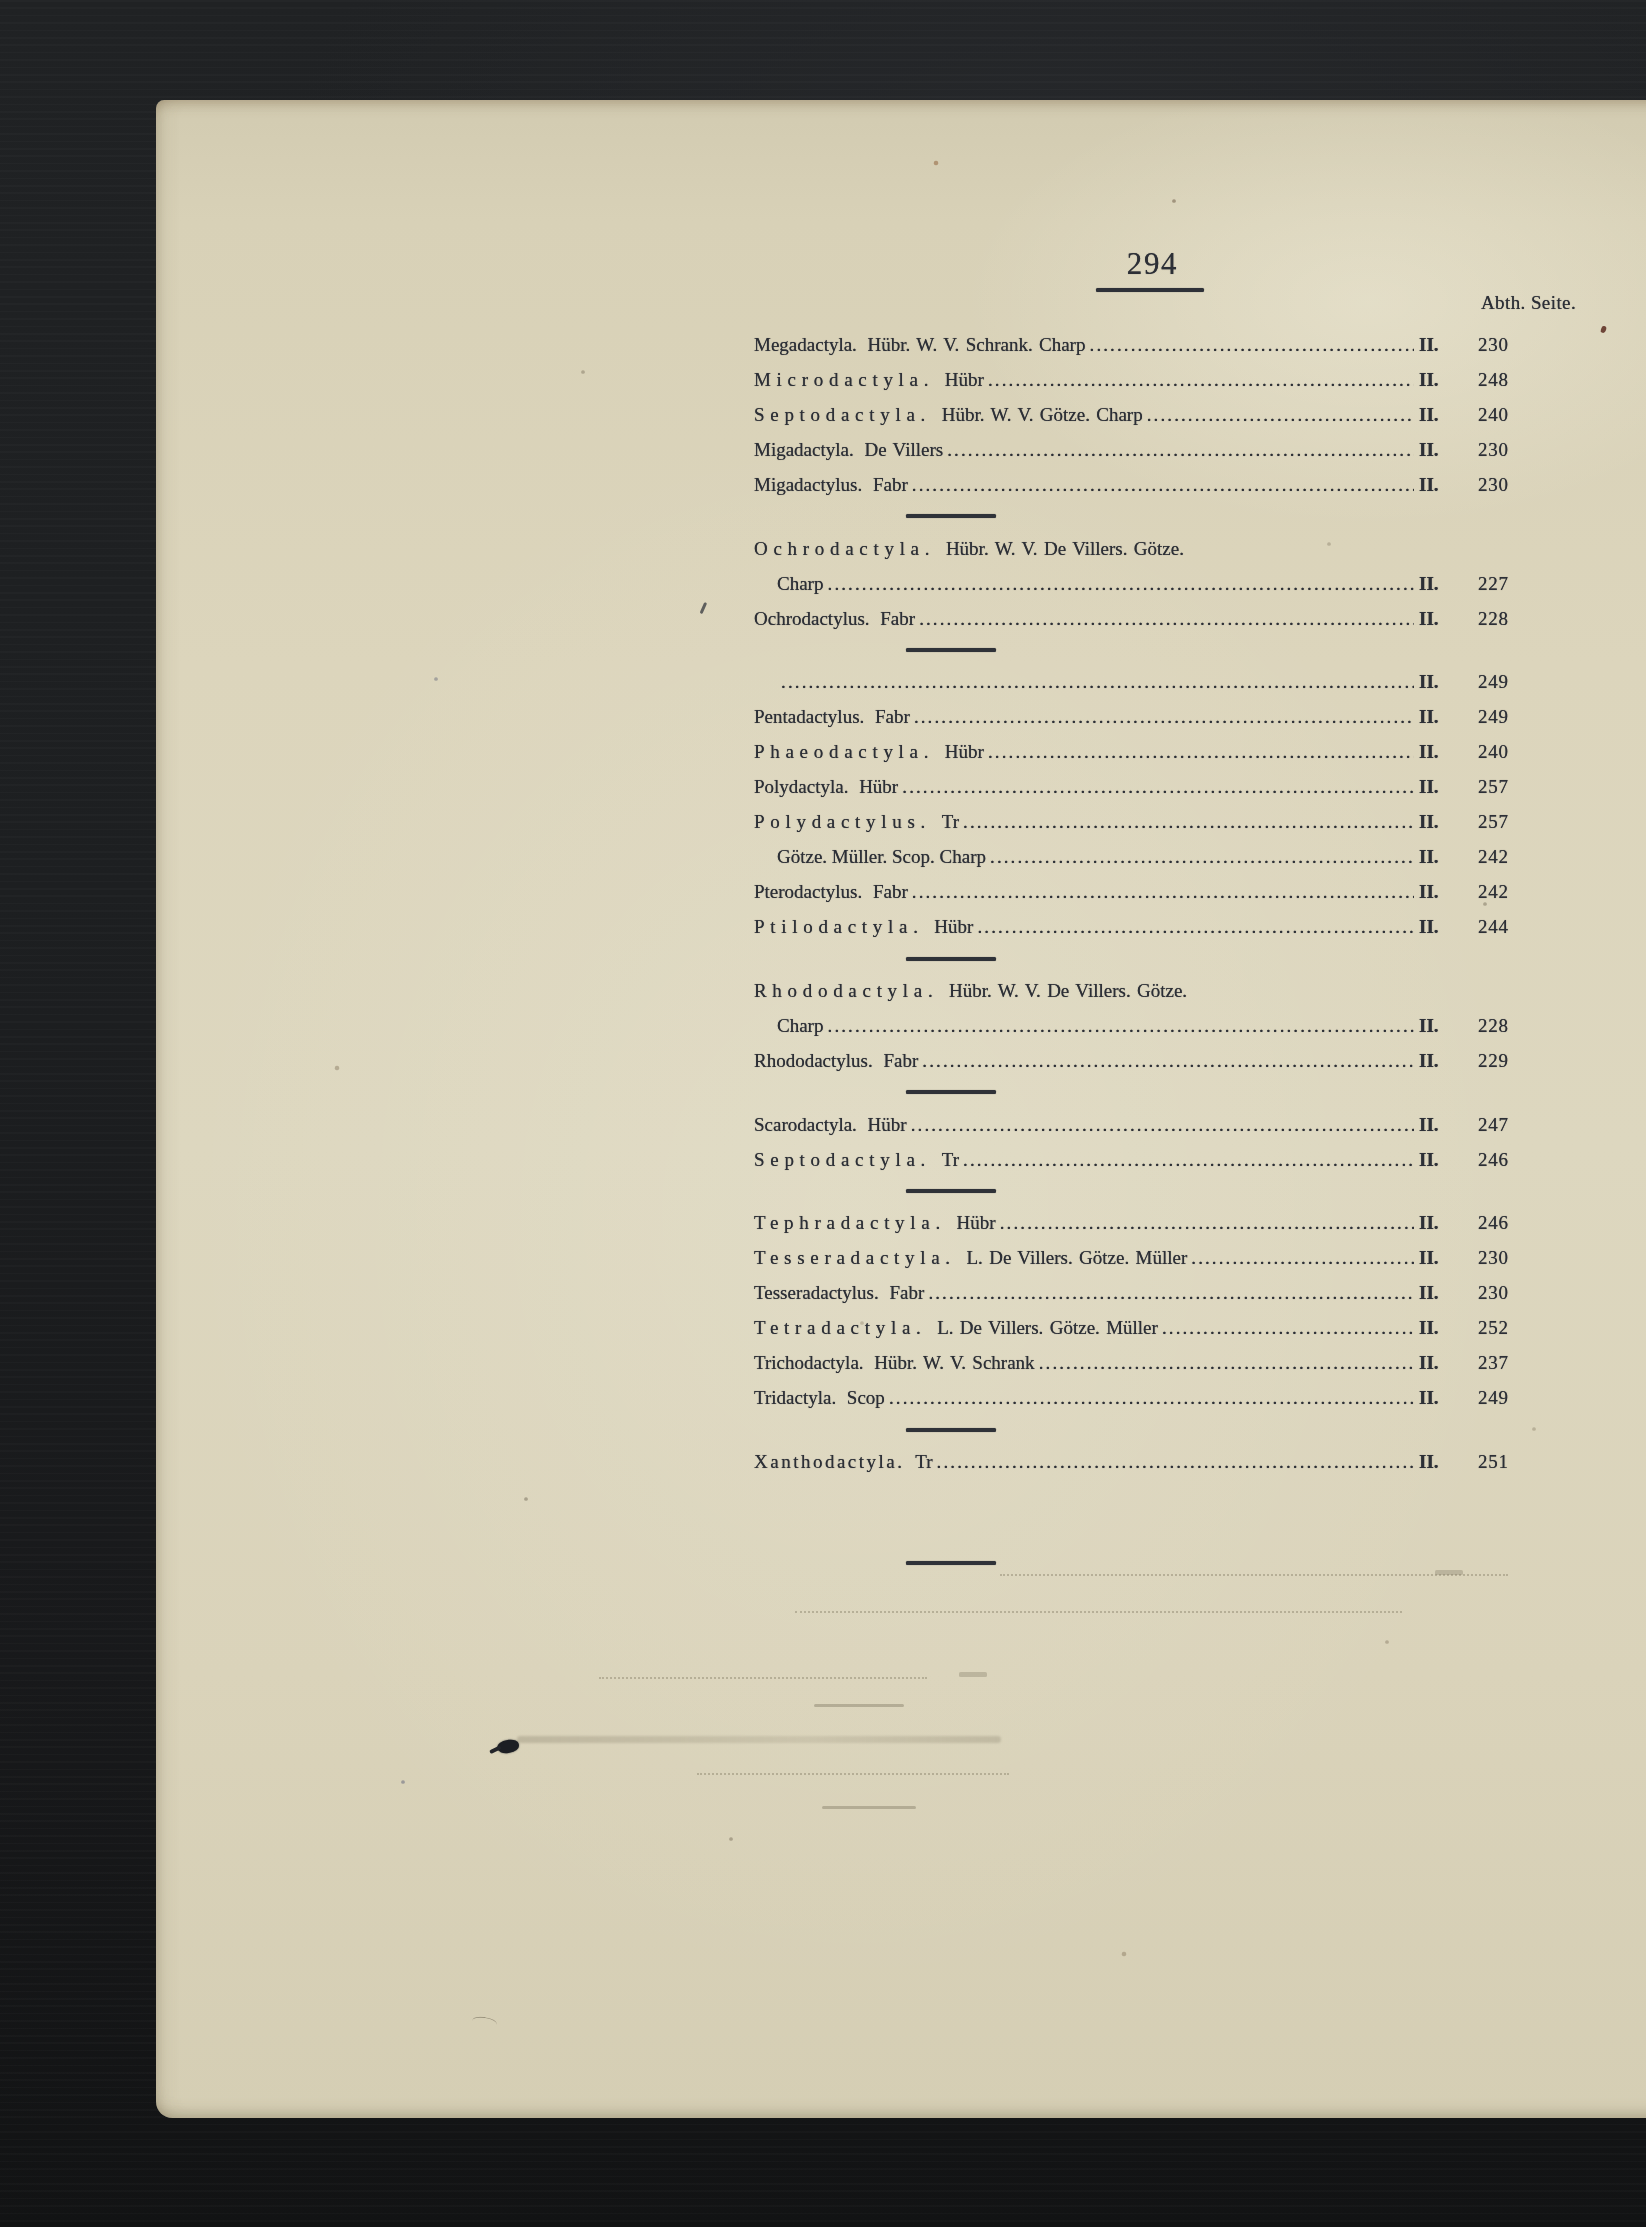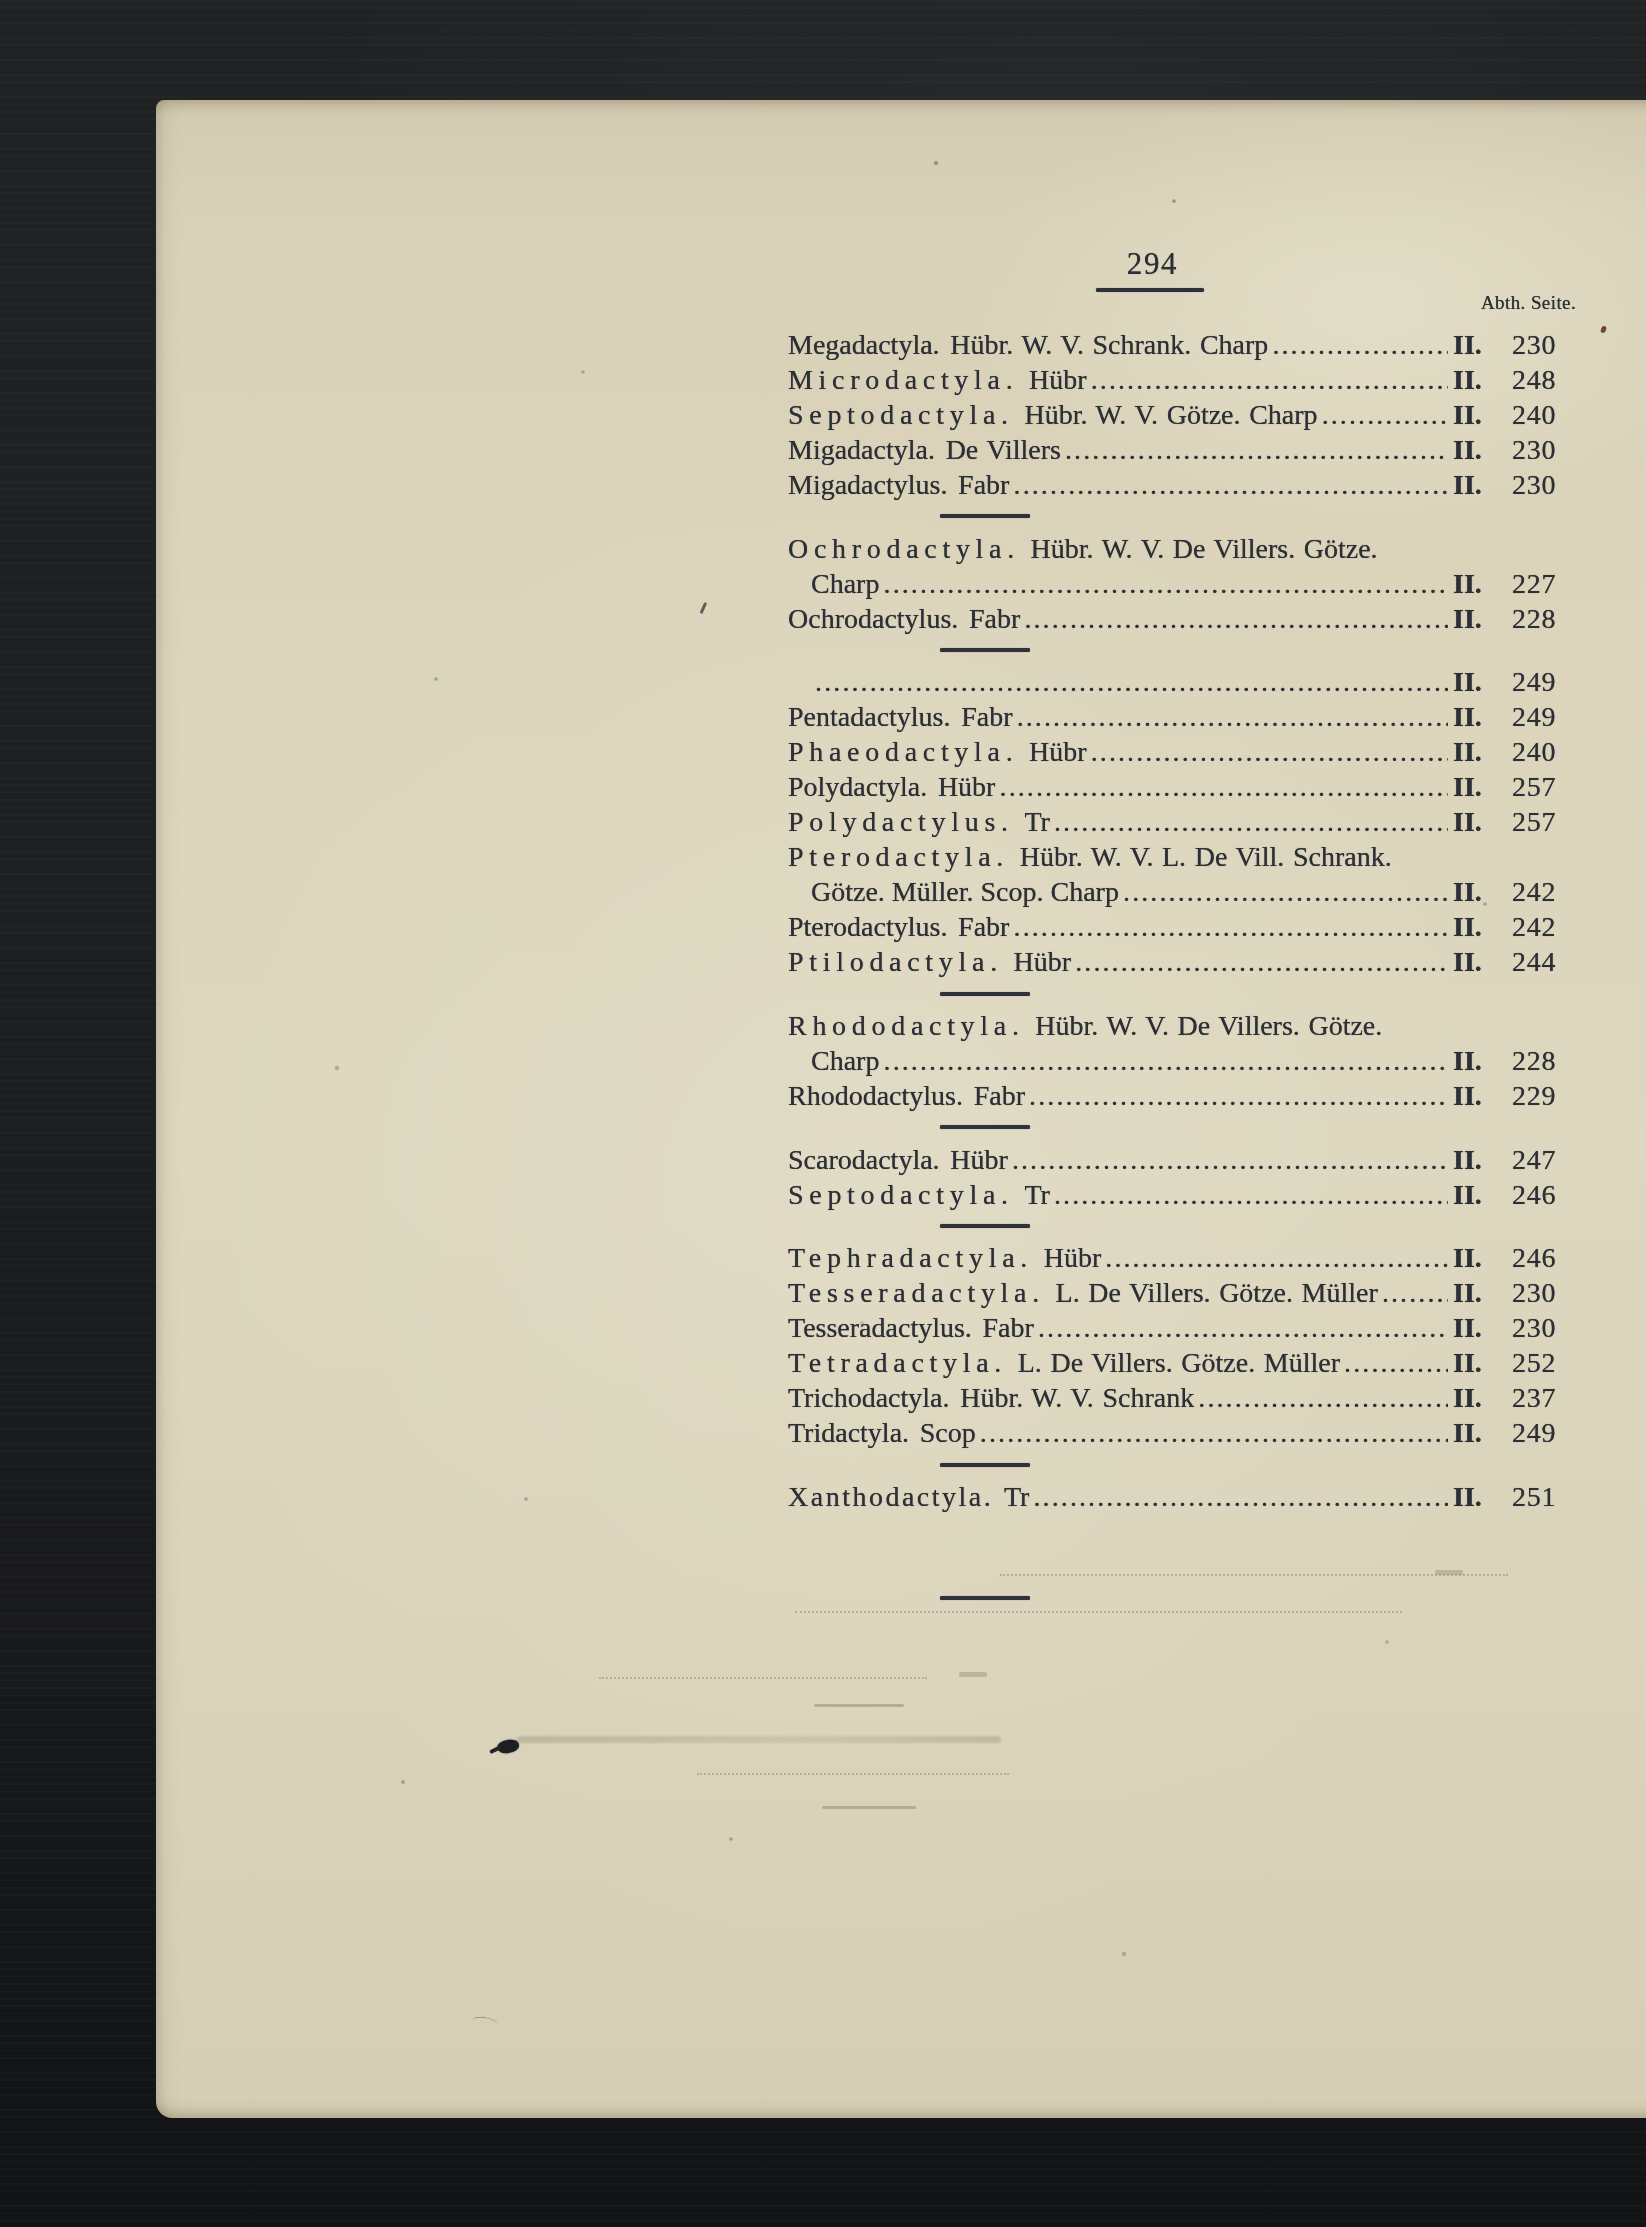--- a/index.html
+++ b/index.html
@@ -35,21 +35,21 @@
     font-size:31px;line-height:1;letter-spacing:1.6px;
   }
   .page-underline{
     position:absolute;left:940px;top:188px;width:108px;height:4.1px;
     background:#2e3138;border-radius:1.6px;box-shadow:0 0 0.8px rgba(46,49,56,.8);
   }
   .col-header{
     position:absolute;left:1325px;top:192px;font-size:19px;line-height:1.2;
     letter-spacing:0.4px;white-space:nowrap;
   }
-  .content{position:absolute;left:632px;top:227px;width:795px;font-size:28px;line-height:35px;}
+  .content{position:absolute;left:598px;top:227px;width:795px;font-size:19px;line-height:35px;}
   .row{display:flex;align-items:baseline;white-space:nowrap;}
   .name{white-space:pre;}
   .name.sp{letter-spacing:5.7px;}
   .name.sp2{letter-spacing:2.5px;}
   .refs{margin-left:10.7px;word-spacing:1.6px;white-space:pre;}
   .indent{display:inline-block;width:23px;flex:0 0 23px;}
   .leader{flex:1 1 auto;overflow:hidden;letter-spacing:2.1px;margin:0 4.9px 0 4.1px;min-width:0;}
   .abth{flex:0 0 59px;font-weight:bold;}
   .seite{flex:0 0 71px;text-align:left;letter-spacing:0.8px;}
   .rule{width:90px;height:4.1px;background:#2f3238;margin:12.3px 0 12.3px 152px;border-radius:1.6px;
@@ -184,24 +184,20 @@
           <span class="seite">257</span>
         </div>
         <div class="row">
           <span class="name sp">Polydactylus.</span>
           <span class="refs">Tr</span>
           <span class="leader">...........................................................................................................</span>
           <span class="abth">II.</span>
           <span class="seite">257</span>
         </div>
         <div class="row">
-          <span class="name sp">Pterodactyla.</span>
-          <span class="refs">Hübr. W. V. L. De Vill. Schrank.</span>
-        </div>
-        <div class="row">
           <span class="indent"></span>
           <span class="name">Götze. Müller. Scop. Charp</span>
           <span class="leader">...........................................................................................................</span>
           <span class="abth">II.</span>
           <span class="seite">242</span>
         </div>
         <div class="row">
           <span class="name">Pterodactylus.</span>
           <span class="refs">Fabr</span>
           <span class="leader">...........................................................................................................</span>

